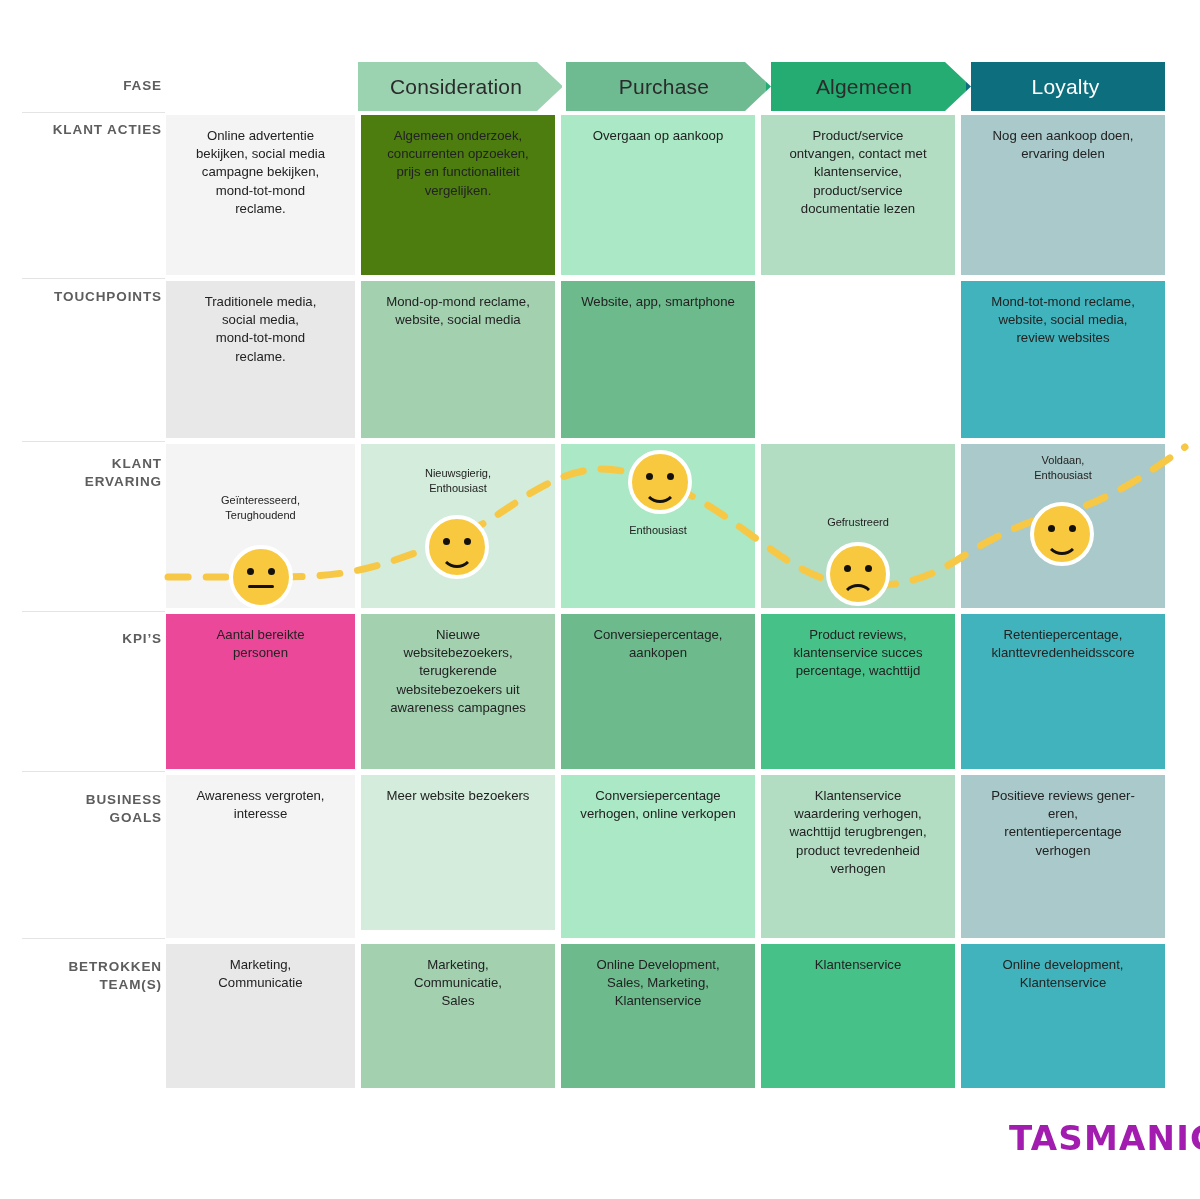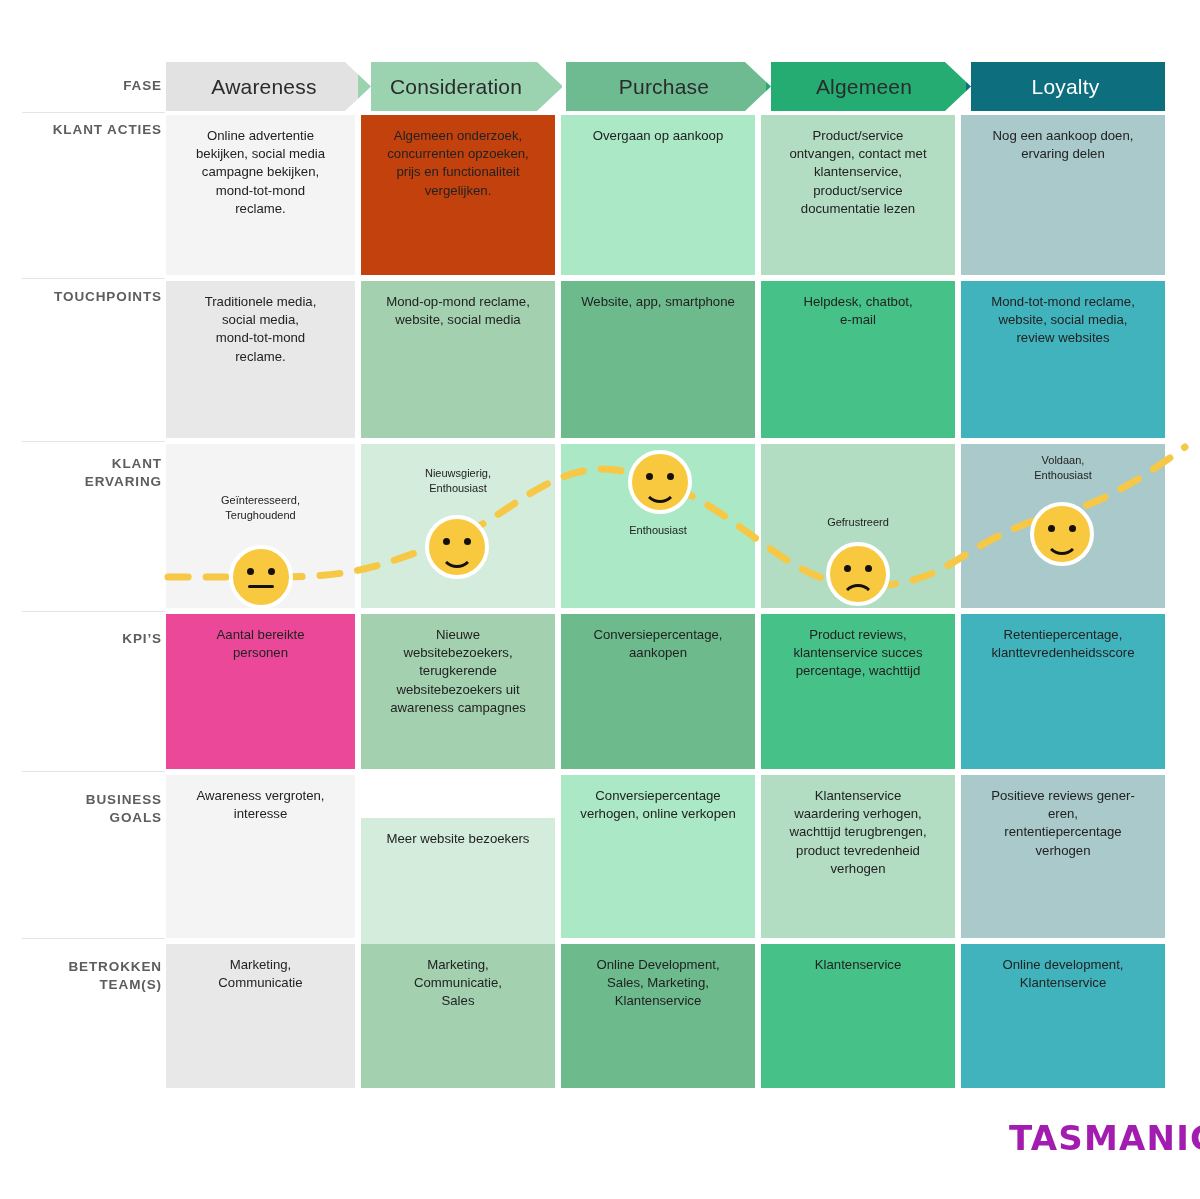--- a/index.html
+++ b/index.html
@@ -129,24 +129,20 @@
   <div class="rowlabel" style="top:958px;">BETROKKEN
 TEAM(S)</div>
 
   <div class="sep" style="left:22px;top:112px;width:143px;"></div>
   <div class="sep" style="left:22px;top:278px;width:143px;"></div>
   <div class="sep" style="left:22px;top:441px;width:143px;"></div>
   <div class="sep" style="left:22px;top:611px;width:143px;"></div>
   <div class="sep" style="left:22px;top:771px;width:143px;"></div>
   <div class="sep" style="left:22px;top:938px;width:143px;"></div>
 
-  <div class="hdr" style="left:166px;width:204px;background:#e2e2e2;">
-    <span class="cap">Awareness</span>
-    <span class="notch"></span>
-  </div>
   <div class="hdr" style="left:358px;width:204px;background:#9bd2b0;">
     <span class="cap">Consideration</span>
     <span class="notch"></span>
   </div>
   <div class="hdr" style="left:566px;width:204px;background:#6ebb92;">
     <span class="cap">Purchase</span>
     <span class="notch"></span>
   </div>
   <div class="hdr" style="left:766px;width:204px;background:#24ac72;">
     <span class="cap">Algemeen</span>
@@ -156,21 +152,21 @@
     <span class="cap" style="padding-right:0;">Loyalty</span>
   </div>
 
   <div class="cell" style="left:166px;top:115px;width:189px;height:160px;background:#f4f4f4;">
       <span>Online advertentie
 bekijken, social media
 campagne bekijken,
 mond-tot-mond
 reclame.</span>
     </div>
-  <div class="cell" style="left:361px;top:115px;width:194px;height:160px;background:#c2410c;">
+  <div class="cell" style="left:361px;top:115px;width:194px;height:160px;background:#4d7c0f;">
       <span>Algemeen onderzoek,
 concurrenten opzoeken,
 prijs en functionaliteit
 vergelijken.</span>
     </div>
   <div class="cell" style="left:561px;top:115px;width:194px;height:160px;background:#abe8c5;">
       <span>Overgaan op aankoop</span>
     </div>
   <div class="cell" style="left:761px;top:115px;width:194px;height:160px;background:#b2ddc3;">
       <span>Product/service
@@ -189,24 +185,20 @@
 social media,
 mond-tot-mond
 reclame.</span>
     </div>
   <div class="cell" style="left:561px;top:281px;width:194px;height:157px;background:#6dba8d;">
       <span>Website, app, smartphone</span>
     </div>
   <div class="cell" style="left:361px;top:281px;width:194px;height:157px;background:#a3d1b0;">
       <span>Mond-op-mond reclame,
 website, social media</span>
-    </div>
-  <div class="cell" style="left:761px;top:281px;width:194px;height:157px;background:#46c289;">
-      <span>Helpdesk, chatbot,
-e-mail</span>
     </div>
   <div class="cell" style="left:961px;top:281px;width:204px;height:157px;background:#41b3bc;">
       <span>Mond-tot-mond reclame,
 website, social media,
 review websites</span>
     </div>
 
   <div class="cell" style="left:166px;top:444px;width:189px;height:164px;background:#f4f4f4;"></div>
   <div class="cell" style="left:361px;top:444px;width:194px;height:164px;background:#d3ecdb;"></div>
   <div class="cell" style="left:561px;top:444px;width:194px;height:164px;background:#abe8c5;"></div>
@@ -284,21 +276,21 @@
     </div>
   <div class="cell" style="left:961px;top:614px;width:204px;height:155px;background:#41b3bc;">
       <span>Retentiepercentage,
 klanttevredenheidsscore</span>
     </div>
 
   <div class="cell" style="left:166px;top:775px;width:189px;height:163px;background:#f4f4f4;">
       <span>Awareness vergroten,
 interesse</span>
     </div>
-  <div class="cell" style="left:361px;top:818px;width:194px;height:155px;background:#d3ecdb;">
+  <div class="cell" style="left:361px;top:775px;width:194px;height:155px;background:#d3ecdb;">
       <span>Meer website bezoekers</span>
     </div>
   <div class="cell" style="left:561px;top:775px;width:194px;height:163px;background:#abe8c5;">
       <span>Conversiepercentage
 verhogen, online verkopen</span>
     </div>
   <div class="cell" style="left:761px;top:775px;width:194px;height:163px;background:#b2ddc3;">
       <span>Klantenservice
 waardering verhogen,
 wachttijd terugbrengen,

